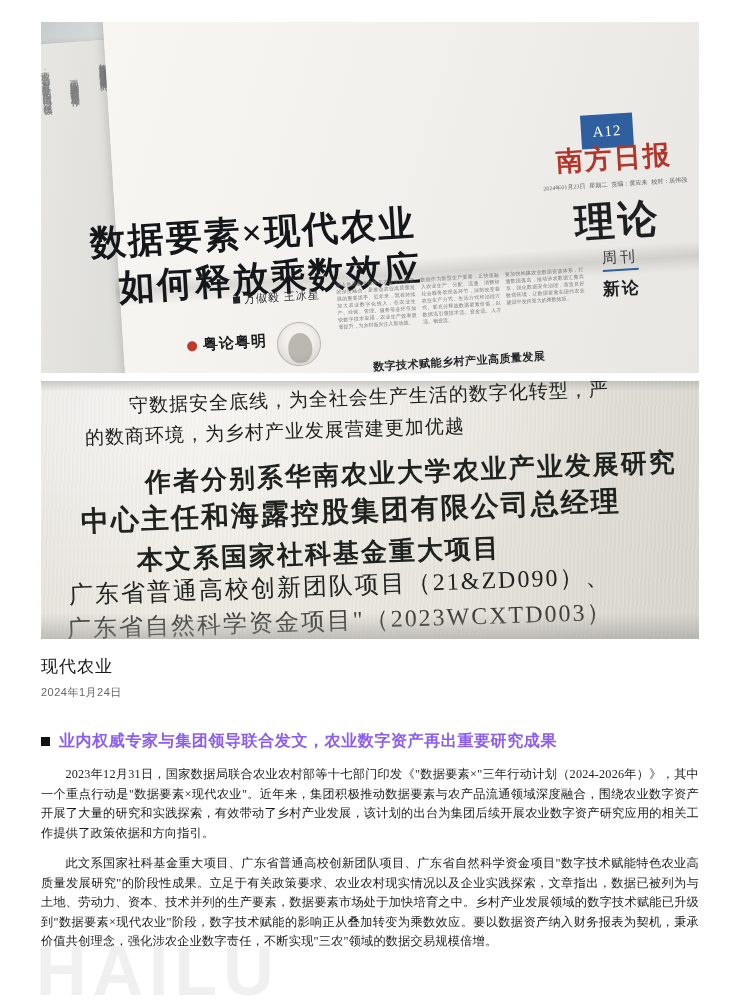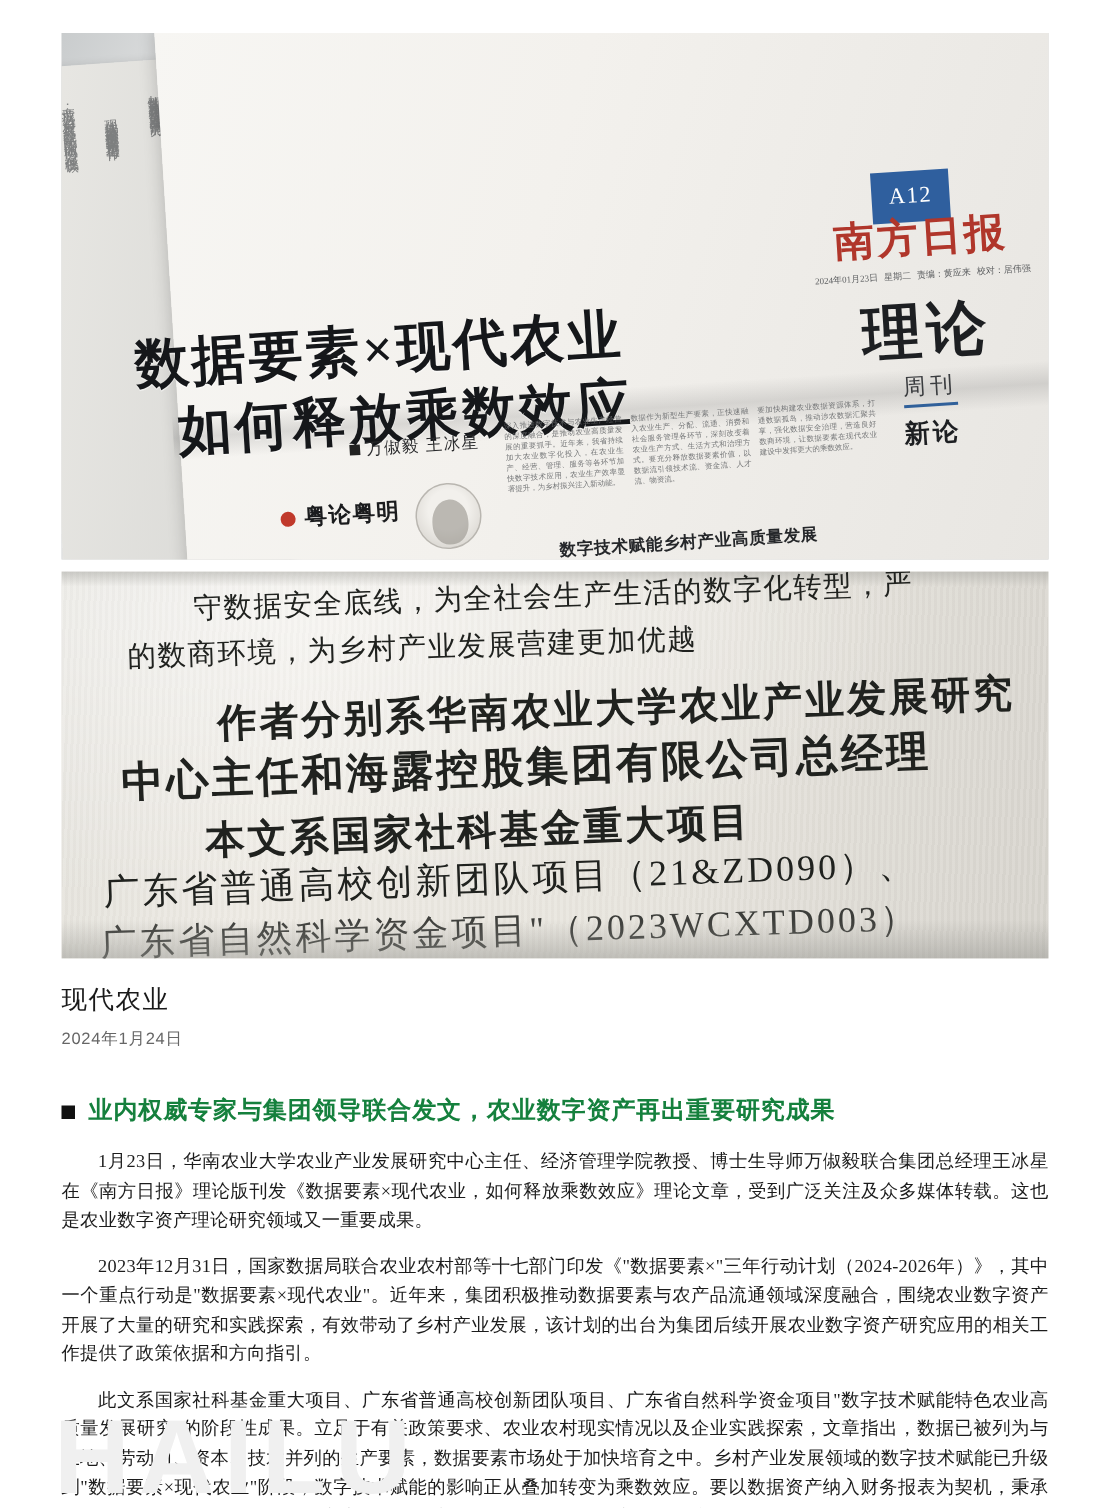--- a/index.html
+++ b/index.html
@@ -305,21 +305,21 @@
   }
   .title-row .bullet {
     width: 9px; height: 9px;
     background: #111;
     flex: 0 0 auto;
   }
   .title-row .title {
     font-family: "Liberation Serif", serif;
     font-weight: bold;
     font-size: 16px;
-    color: #15803d;
+    color: #8b5cf6;
     letter-spacing: .6px;
     line-height: 22px;
   }
 
   
   .body {
     position: absolute;
     left: 41px;
     top: 765px;
     width: 658px;
@@ -421,18 +421,17 @@
     <div class="date">2024年1月24日</div>
   </div>
 </div>
 
 <div class="title-row">
   <span class="bullet"></span>
   <span class="title">业内权威专家与集团领导联合发文，农业数字资产再出重要研究成果</span>
 </div>
 
 <div class="body">
-  <p>1月23日，华南农业大学农业产业发展研究中心主任、经济管理学院教授、博士生导师万俶毅联合集团总经理王冰星在《南方日报》理论版刊发《数据要素×现代农业，如何释放乘数效应》理论文章，受到广泛关注及众多媒体转载。这也是农业数字资产理论研究领域又一重要成果。</p>
   <p>2023年12月31日，国家数据局联合农业农村部等十七部门印发《"数据要素×"三年行动计划（2024-2026年）》，其中一个重点行动是"数据要素×现代农业"。近年来，集团积极推动数据要素与农产品流通领域深度融合，围绕农业数字资产开展了大量的研究和实践探索，有效带动了乡村产业发展，该计划的出台为集团后续开展农业数字资产研究应用的相关工作提供了政策依据和方向指引。</p>
   <p>此文系国家社科基金重大项目、广东省普通高校创新团队项目、广东省自然科学资金项目"数字技术赋能特色农业高质量发展研究"的阶段性成果。立足于有关政策要求、农业农村现实情况以及企业实践探索，文章指出，数据已被列为与土地、劳动力、资本、技术并列的生产要素，数据要素市场处于加快培育之中。乡村产业发展领域的数字技术赋能已升级到"数据要素×现代农业"阶段，数字技术赋能的影响正从叠加转变为乘数效应。要以数据资产纳入财务报表为契机，秉承价值共创理念，强化涉农企业数字责任，不断实现"三农"领域的数据交易规模倍增。</p>
 </div>
 
 <div class="watermark">HAILU</div>
 
 </body></html>

